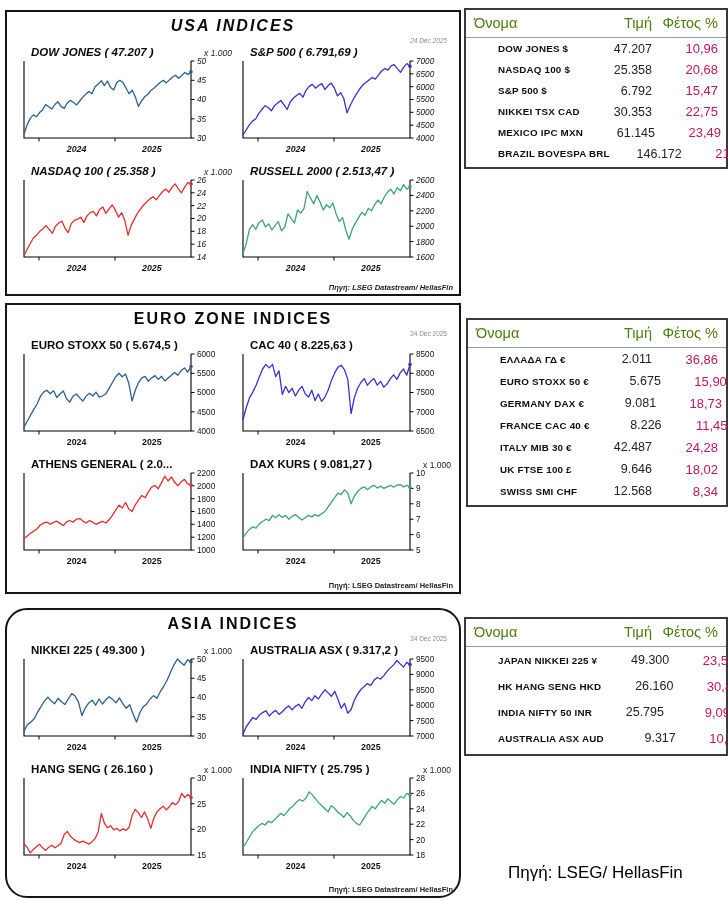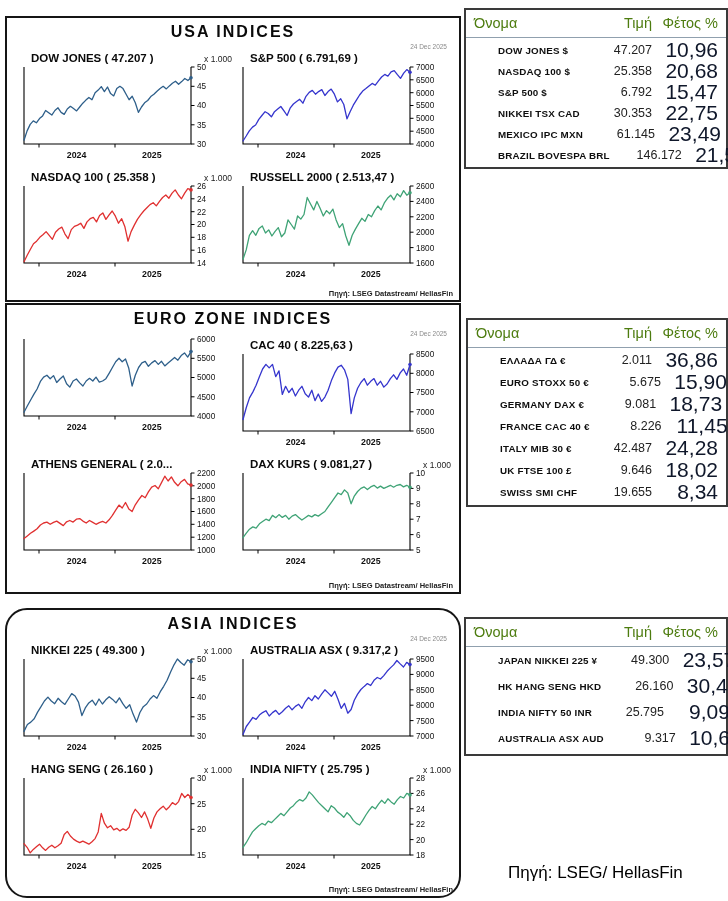--- a/index.html
+++ b/index.html
@@ -1,40 +1,40 @@
 <!DOCTYPE html>
 <html><head>
 <meta charset="utf-8">
 <style>
   html,body{margin:0;padding:0;background:#fff;}
   .page{position:relative;width:728px;height:901px;background:#fff;overflow:hidden;
         font-family:"Liberation Sans","DejaVu Sans",sans-serif;color:#111;}
   .panel{position:absolute;left:5px;width:452px;background:#fff;border:2px solid #151515;}
-  .panel-usa{top:16px;height:282px;}
+  .panel-usa{top:10px;height:282px;font-style:italic;}
   .panel-euro{top:303px;height:287px;}
   .panel-asia{top:608px;height:286px;border-radius:22px;}
   .panel-title{text-align:center;font-weight:bold;font-size:16px;letter-spacing:2px;margin-top:5px;color:#0a0a0a;}
   .panel-date{position:absolute;top:25px;right:12px;font-size:6.5px;color:#8a8a8a;}
   .charts{display:grid;grid-template-columns:219px 219px;row-gap:4px;padding-left:10px;margin-top:8px;}
   .chart-head{display:flex;justify-content:space-between;align-items:flex-end;height:15px;padding:0 2px 0 14px;}
   .chart-title{font-weight:bold;font-size:11.5px;white-space:nowrap;color:#0a0a0a;}
   .chart-mult{font-size:8.5px;color:#222;padding-right:2px;}
   svg.plot{display:block;width:218px;height:100px;}
   .panel-source{position:absolute;bottom:2px;right:6px;font-size:7.5px;font-weight:bold;color:#222;}
   .side-table{position:absolute;background:#fff;border:2px solid #3a3a3a;padding-bottom:3px;}
   .table-usa{left:464px;top:8px;width:260px;--rh:21px;}
   .table-euro{left:466px;top:318px;width:258px;--rh:22px;}
   .table-asia{left:464px;top:617px;width:260px;--rh:26px;}
   .t-head{display:grid;grid-template-columns:1fr 72px 66px;padding:5px 8px 6px 8px;
           border-bottom:1px solid #90a0ae;color:#4d7c0f;font-size:14.5px;}
   .t-head span:nth-child(2),.t-head span:nth-child(3){text-align:right;}
   .t-row{display:grid;grid-template-columns:1fr 72px 66px;align-items:center;height:var(--rh);padding:0 8px;}
   .t-name{font-weight:bold;font-size:9.8px;letter-spacing:.2px;color:#0e0e0e;white-space:nowrap;padding-left:24px;}
   .t-val{text-align:right;font-size:12.5px;color:#222;}
-  .t-pct{text-align:right;font-size:21px;color:#0f172a;}
+  .t-pct{text-align:right;font-size:13px;color:#be185d;}
   .footer-source{position:absolute;left:508px;top:863px;font-size:17px;color:#000;}
 </style>
 </head>
 <body>
 
 <div class="page">
 
   <div class="panel panel-usa">
     <div class="panel-title">USA INDICES</div>
     <div class="panel-date">24 Dec 2025</div>
@@ -151,20 +151,24 @@
       </div>
     </div>
     <div class="panel-source">Πηγή: LSEG Datastream/ HellasFin</div>
   </div>
 
   <div class="panel panel-euro">
     <div class="panel-title">EURO ZONE INDICES</div>
     <div class="panel-date">24 Dec 2025</div>
     <div class="charts">
       <div class="chart">
+        <div class="chart-head">
+            <span class="chart-title">EURO STOXX 50 ( 5.674,5 )</span>
+            <span class="chart-mult"></span>
+          </div>
         <svg class="plot" viewBox="0 0 218 100">
             <path d="M7 3 V80 H174 V3" fill="none" stroke="#000" stroke-width="1.1"></path>
             <line x1="174" y1="80.0" x2="177.5" y2="80.0" stroke="#000" stroke-width="1"></line>
             <text x="180" y="82.9" font-size="8.2" font-family="&quot;Liberation Sans&quot;,sans-serif" fill="#111">4000</text>
             <line x1="174" y1="60.8" x2="177.5" y2="60.8" stroke="#000" stroke-width="1"></line>
             <text x="180" y="63.6" font-size="8.2" font-family="&quot;Liberation Sans&quot;,sans-serif" fill="#111">4500</text>
             <line x1="174" y1="41.5" x2="177.5" y2="41.5" stroke="#000" stroke-width="1"></line>
             <text x="180" y="44.4" font-size="8.2" font-family="&quot;Liberation Sans&quot;,sans-serif" fill="#111">5000</text>
             <line x1="174" y1="22.3" x2="177.5" y2="22.3" stroke="#000" stroke-width="1"></line>
             <text x="180" y="25.1" font-size="8.2" font-family="&quot;Liberation Sans&quot;,sans-serif" fill="#111">5500</text>
@@ -442,21 +446,21 @@
         <span class="t-val">42.487</span>
         <span class="t-pct">24,28</span>
       </div>
     <div class="t-row">
         <span class="t-name">UK FTSE 100 £</span>
         <span class="t-val">9.646</span>
         <span class="t-pct">18,02</span>
       </div>
     <div class="t-row">
         <span class="t-name">SWISS SMI CHF</span>
-        <span class="t-val">19.655</span>
+        <span class="t-val">12.568</span>
         <span class="t-pct">8,34</span>
       </div>
   </div>
 
   <div class="side-table table-asia">
     <div class="t-head">
       <span>Όνομα</span>
       <span>Τιμή</span>
       <span>Φέτος %</span>
     </div>

